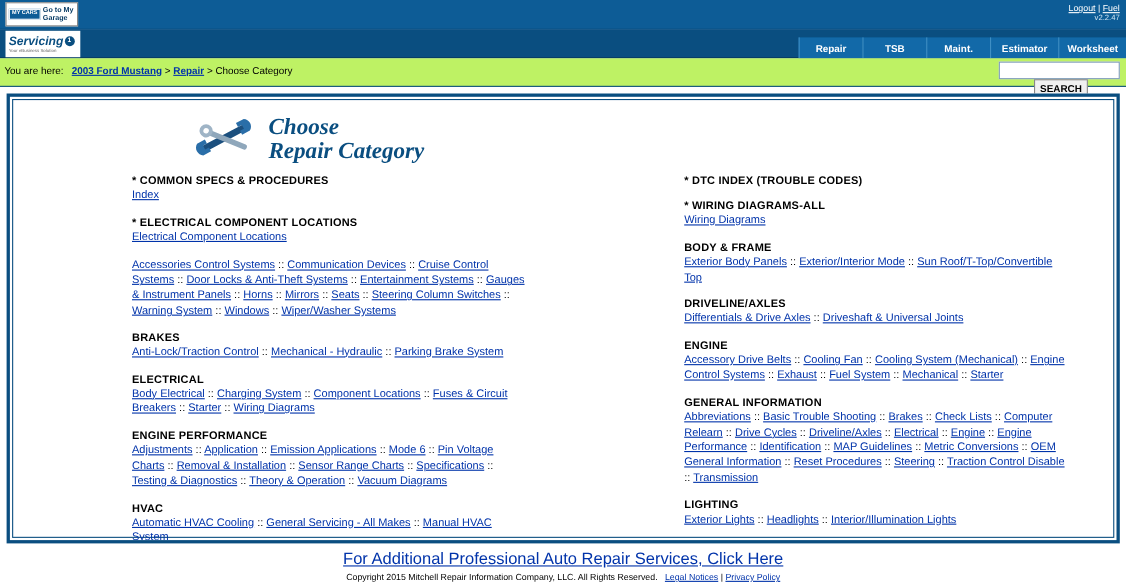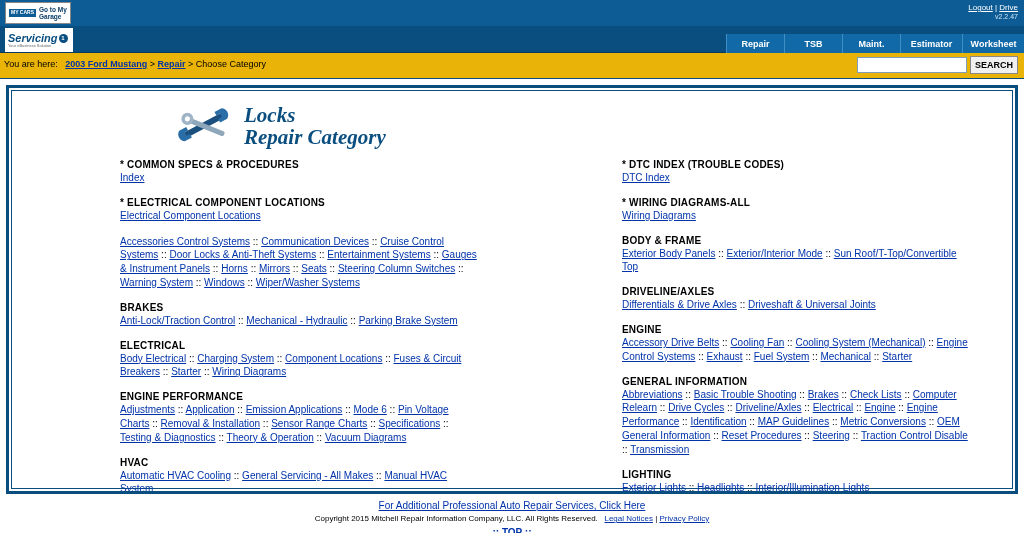--- a/index.html
+++ b/index.html
@@ -83,33 +83,33 @@
     color: #ffffff; font-size: 9px; font-weight: bold;
     display: flex; align-items: center; justify-content: center;
     cursor: pointer;
   }
   .navtab.wide { width: 62px; }
   .navtab.first { border-left: 1px solid #3f8fc4; }
 
   
   .crumbbar {
     height: 26px;
-    background: #eab308;
+    background: #bef264;
     position: relative;
     border-bottom: 1px solid #0a4e80;
   }
   .crumb {
     position: absolute; left: 4px; top: 6px;
     font-size: 9px; color: #000;
   }
   .crumb b { font-weight: normal; }
   .crumb a { color: #0033aa; font-weight: bold; }
   .searchbox {
     position: absolute; right: 6px; top: 3px;
-    display: flex; align-items: center;
+    display: flex; align-items: center; flex-direction: column;
   }
   .searchbox input {
     width: 110px; height: 16px;
     border: 1px solid #7f9db9;
     font-size: 10px; padding: 0 2px;
   }
   .searchbox button {
     height: 18px; margin-left: 3px;
     font-size: 9px; font-weight: bold;
     border: 1px solid #888; background: #f0f0f0;
@@ -165,41 +165,41 @@
   .block-links a { color: #0033aa; }
   .sep { color: #000; }
 
   
   .footer {
     text-align: center;
     padding-top: 6px;
     font-size: 9px;
     color: #000;
   }
-  .footer .pro a { color: #0033aa; font-size: 10px; }
+  .footer .pro a { color: #0033aa; font-size: 15px; }
   .footer .copy { margin-top: 3px; font-size: 8px; }
   .footer .copy a { color: #0033aa; }
   .footer .top { margin-top: 4px; font-size: 10px; font-weight: bold; }
   .footer .top a { color: #0033aa; }
 </style>
 </head>
 <body>
 
 <div class="topbar">
   <div class="garage-btn">
     <span class="garage-logo">MY CARS</span>
     <span class="garage-text">
       <span>Go to My</span><br>
       <span>Garage</span>
     </span>
   </div>
   <div class="top-right">
     <a>Logout</a>
     <span>|</span>
-    <a>Drive</a>
+    <a>Fuel</a>
     <span class="ver">v2.2.47</span>
   </div>
 </div>
 
 <div class="brandbar">
   <div class="mitchell-logo">
     <div class="m1">
       <span>Servicing</span><span class="logo-dot">1</span>
     </div>
     <div class="m2">Your eBusiness Solution</div>
@@ -240,21 +240,21 @@
           <path d="M56 14 l-8 0 0 4 4 0 0 4 -4 0 0 4 8 0 a7 7 0 0 0 0 -12 z" fill="#2a6ea8"></path>
         </g>
         <g transform="rotate(22 33 22)">
           <rect x="12" y="20" width="42" height="5" rx="2" fill="#8fa7bb"></rect>
           <circle cx="14" cy="22" r="6" fill="#9fb4c6"></circle>
           <circle cx="14" cy="22" r="2.5" fill="#ffffff"></circle>
         </g>
       </svg>
     </div>
     <div class="header-title">
-      <span>Locks</span><br>
+      <span>Choose</span><br>
       <span>Repair Category</span>
     </div>
   </div>
 
   <div class="columns">
     <div class="col left" id="left-col">
           <div class="block">
             <div class="block-title">* COMMON SPECS &amp; PROCEDURES</div>
             <div class="block-links"><a>Index</a></div>
           </div>
@@ -278,21 +278,20 @@
             <div class="block-links"><a>Adjustments</a><span class="sep"> :: </span><a>Application</a><span class="sep"> :: </span><a>Emission Applications</a><span class="sep"> :: </span><a>Mode 6</a><span class="sep"> :: </span><a>Pin Voltage Charts</a><span class="sep"> :: </span><a>Removal &amp; Installation</a><span class="sep"> :: </span><a>Sensor Range Charts</a><span class="sep"> :: </span><a>Specifications</a><span class="sep"> :: </span><a>Testing &amp; Diagnostics</a><span class="sep"> :: </span><a>Theory &amp; Operation</a><span class="sep"> :: </span><a>Vacuum Diagrams</a></div>
           </div>
           <div class="block">
             <div class="block-title">HVAC</div>
             <div class="block-links"><a>Automatic HVAC Cooling</a><span class="sep"> :: </span><a>General Servicing - All Makes</a><span class="sep"> :: </span><a>Manual HVAC System</a></div>
           </div>
         </div>
     <div class="col right" id="right-col">
           <div class="block">
             <div class="block-title">* DTC INDEX (TROUBLE CODES)</div>
-            <div class="block-links"><a>DTC Index</a></div>
           </div>
           <div class="block">
             <div class="block-title">* WIRING DIAGRAMS-ALL</div>
             <div class="block-links"><a>Wiring Diagrams</a></div>
           </div>
           <div class="block">
             <div class="block-title">BODY &amp; FRAME</div>
             <div class="block-links"><a>Exterior Body Panels</a><span class="sep"> :: </span><a>Exterior/Interior Mode</a><span class="sep"> :: </span><a>Sun Roof/T-Top/Convertible Top</a></div>
           </div>
           <div class="block">

